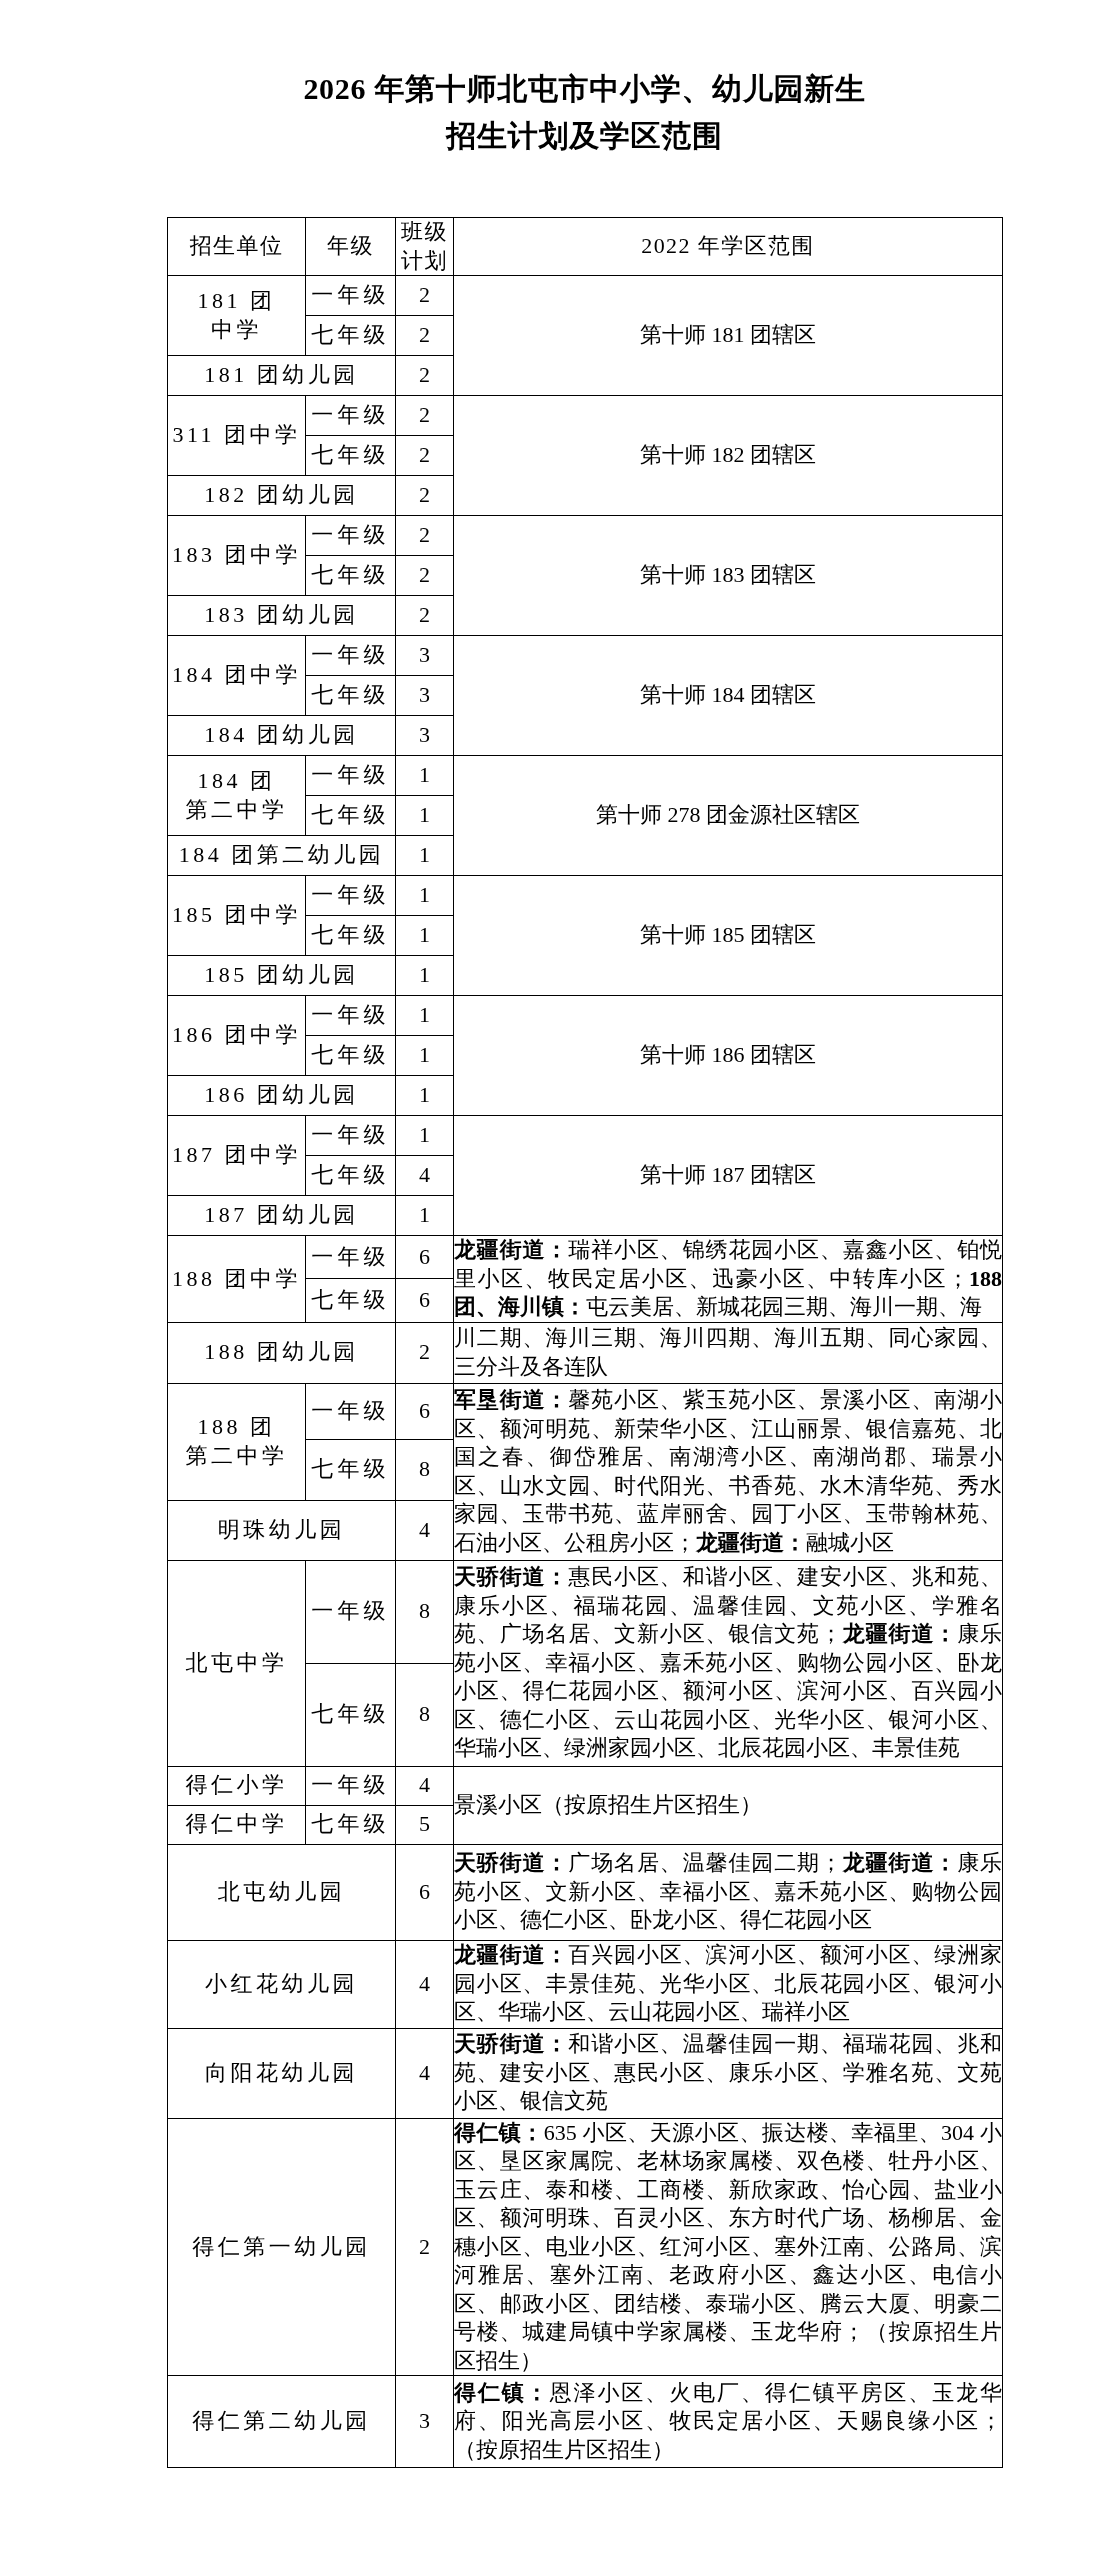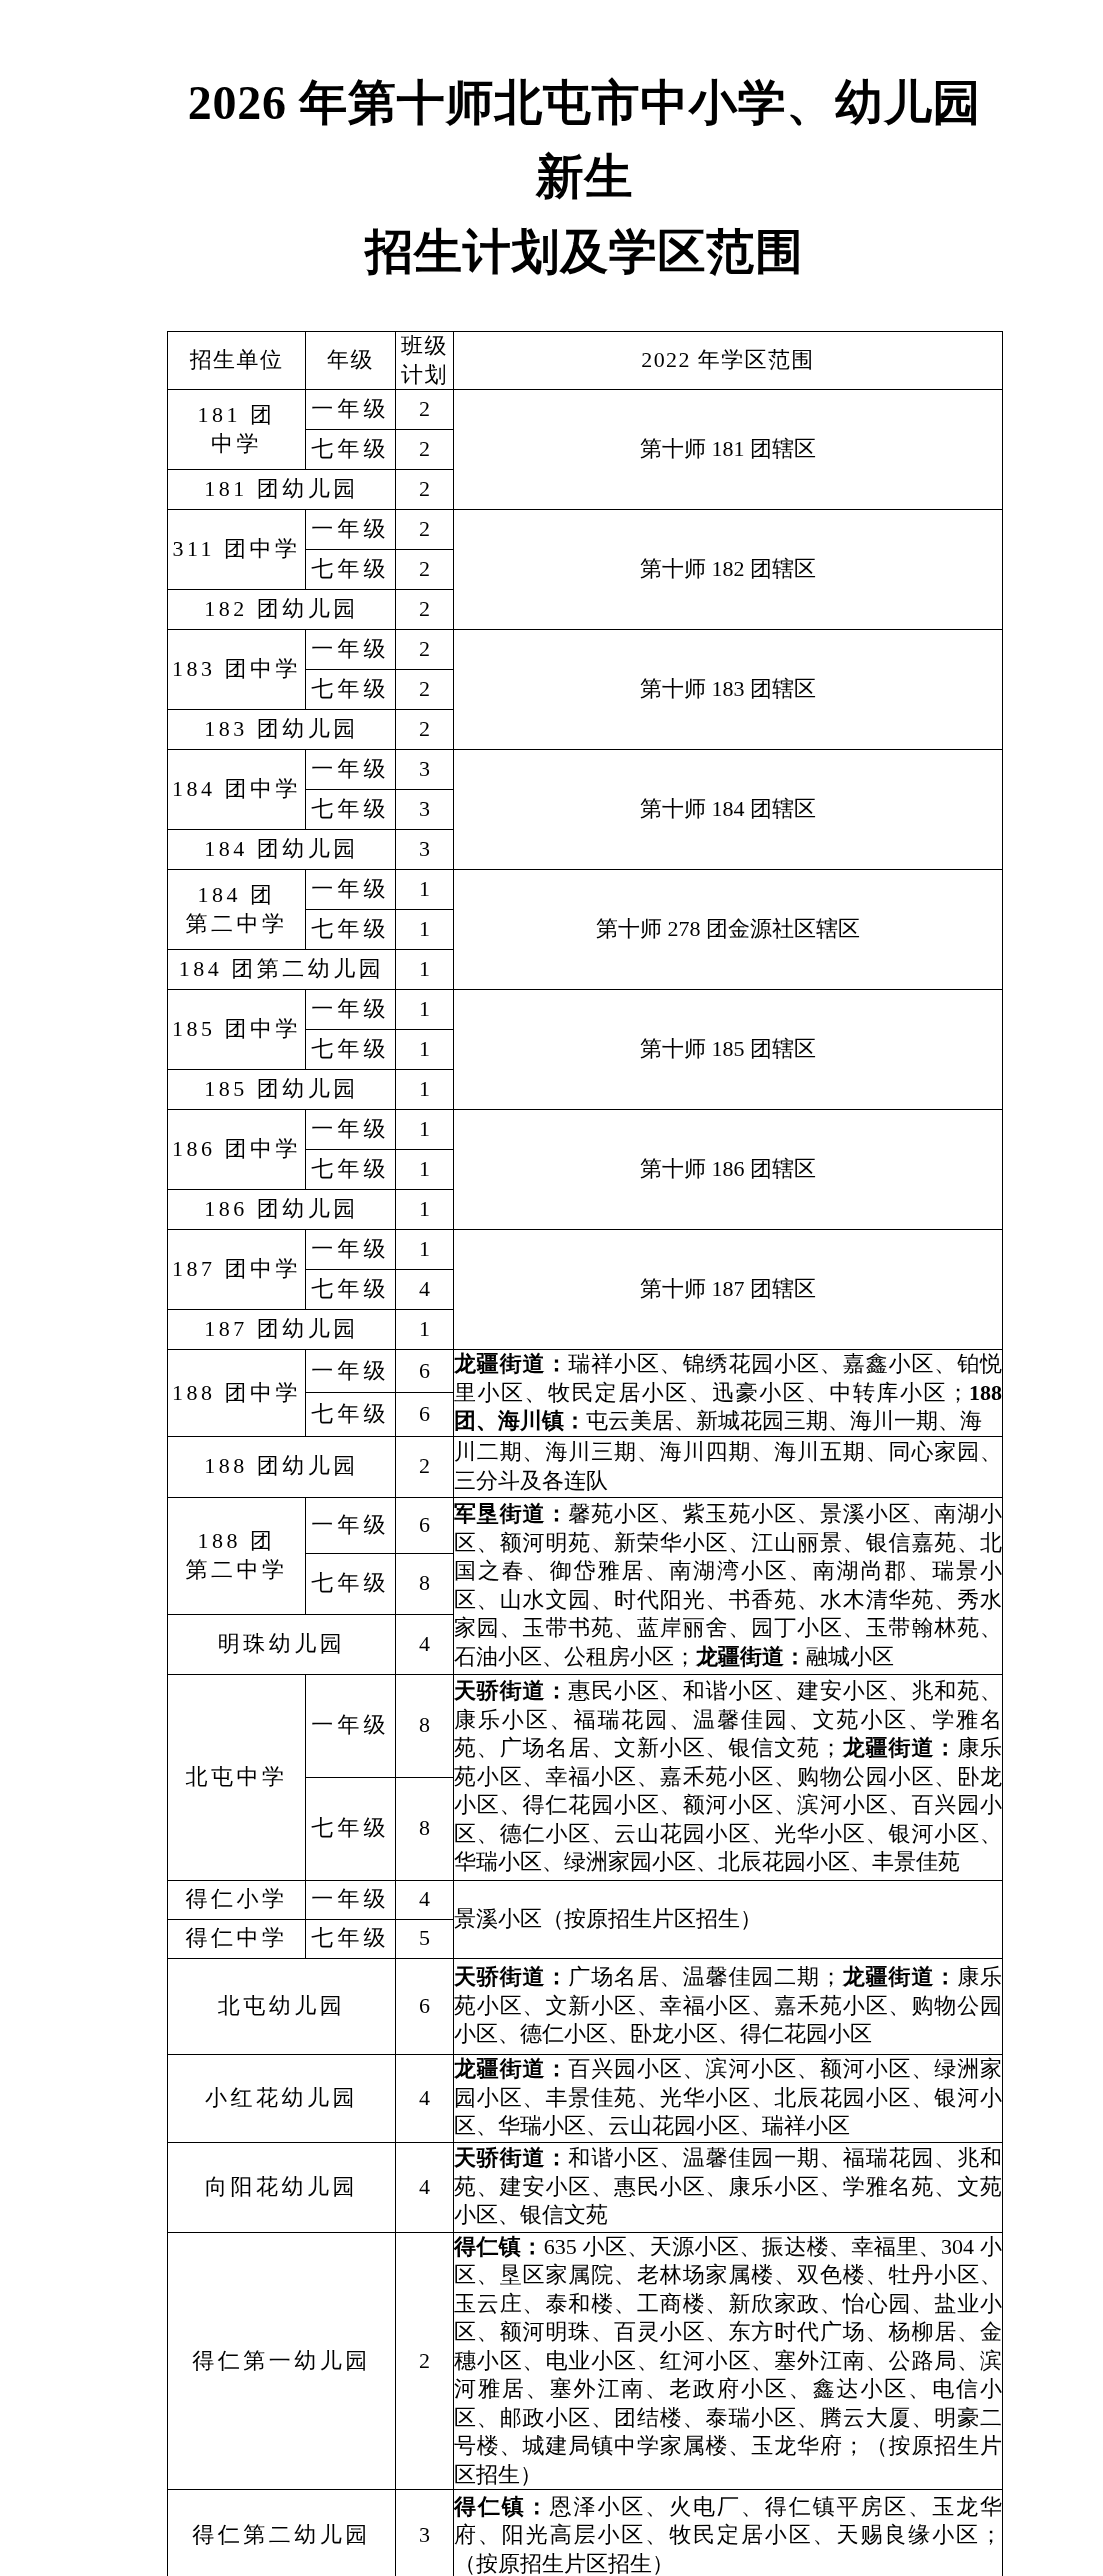--- a/index.html
+++ b/index.html
@@ -5,25 +5,25 @@
   html,body{margin:0;padding:0;background:#ffffff;}
   body{
     width:1103px;height:2576px;position:relative;
     font-family:"Liberation Serif","DejaVu Serif",serif;
     color:#000;
     -webkit-font-smoothing:antialiased;
   }
   .content{position:absolute;left:167px;top:0;width:835px;}
   .title{
     margin:66px 0 0 0;
-    font-size:48px;font-weight:bold;text-align:center;
+    font-size:30px;font-weight:bold;text-align:center;
     line-height:1.55;letter-spacing:0.7px;
   }
   table.enroll{
-    margin-top:42px;width:835px;
+    margin-top:58px;width:835px;
     border-collapse:collapse;table-layout:fixed;font-family:Liberation Serif, serif;
   }
   table.enroll td{
     border:1.4px solid #000;
     vertical-align:middle;
     font-size:22px;line-height:28.5px;
     padding:0;overflow:hidden;
   }
   .hdr td{text-align:center;letter-spacing:1.4px;}
   .pre{white-space:pre-line;}

